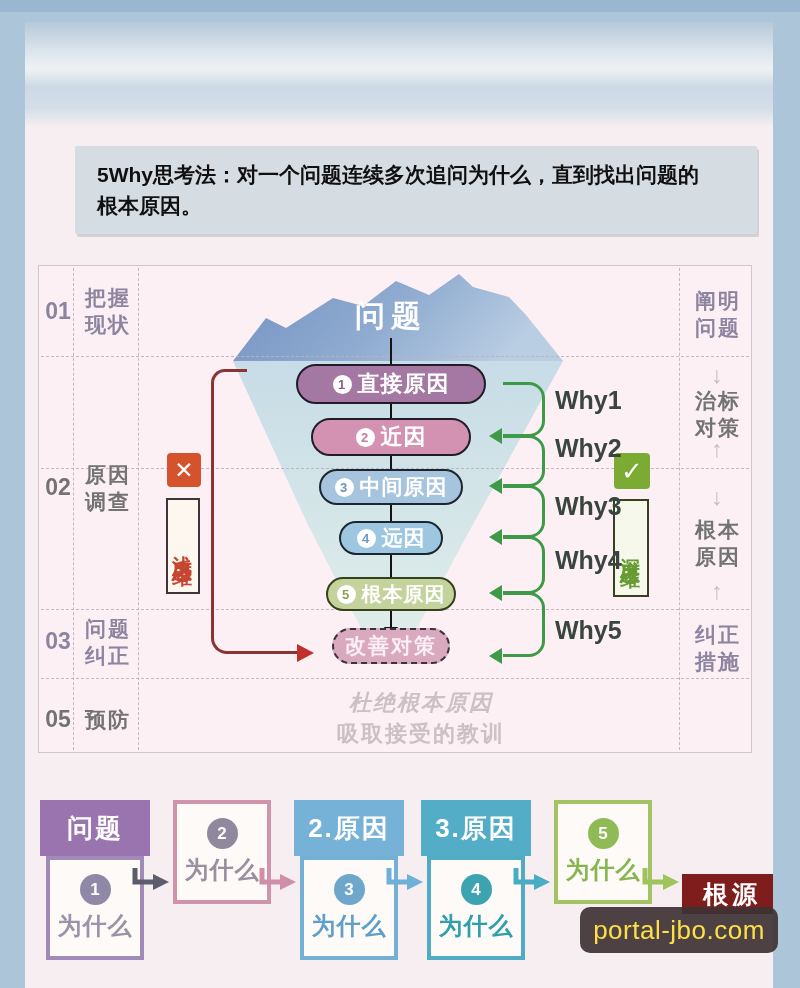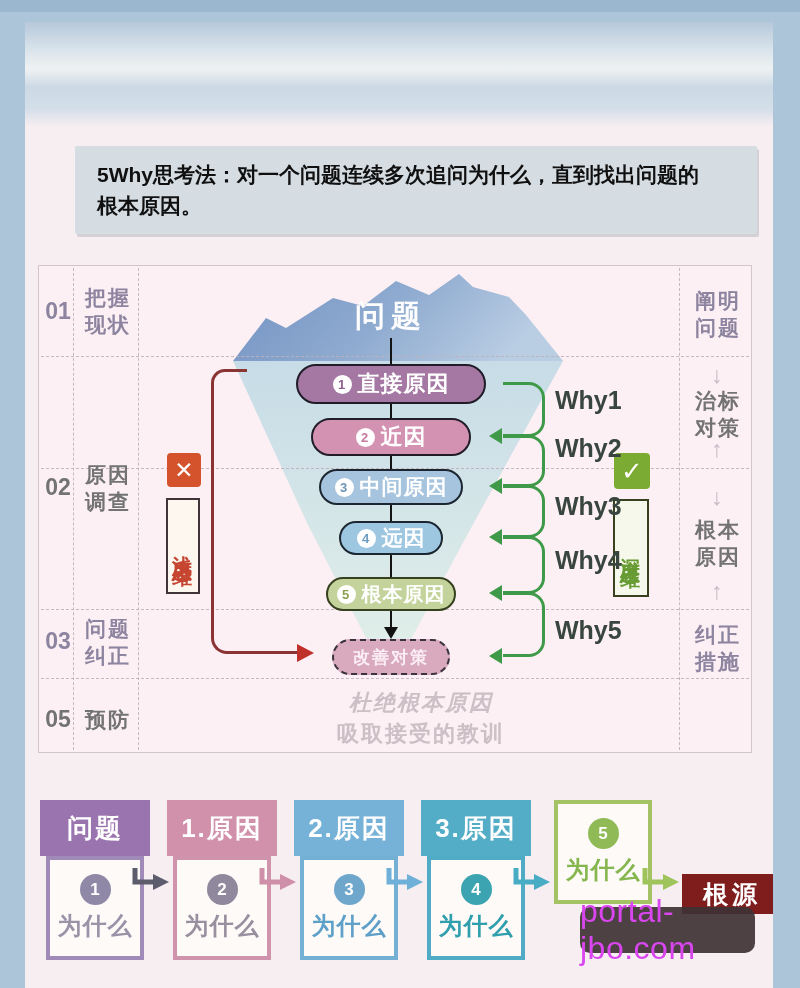--- a/index.html
+++ b/index.html
@@ -52,23 +52,23 @@
   .pnum {
     width:19px; height:19px; border-radius:50%; background:#fff; flex:0 0 auto;
     display:flex; align-items:center; justify-content:center; font-size:13px; font-weight:700;
   }
   .conn { position:absolute; left:351px; width:0; border-left:2.5px solid #141414; z-index:3; }
   .conn-head {
     position:absolute; left:345px; width:0; height:0; z-index:3;
     border-left:7px solid transparent; border-right:7px solid transparent; border-top:12px solid #111;
   }
   .solution-pill {
-    position:absolute; left:293px; top:373px; width:118px; height:36px; border-radius:999px;
+    position:absolute; left:293px; top:362px; width:118px; height:36px; border-radius:999px;
     background:#d9aabe; border:2.5px dashed #3a323e; display:flex; align-items:center; justify-content:center;
-    color:#fbeff5; font-size:17px; font-weight:700; letter-spacing:2px; z-index:4;
+    color:#fbeff5; font-size:21px; font-weight:700; letter-spacing:2px; z-index:4;
   }
   .x-icon {
     position:absolute; left:128px; top:187px; width:34px; height:34px; background:#d4532c; border-radius:4px;
     display:flex; align-items:center; justify-content:center; color:#fff; font-size:23px; font-weight:700; z-index:4;
   }
   .check-icon {
     position:absolute; left:575px; top:187px; width:36px; height:36px; background:#7cab33; border-radius:4px;
     display:flex; align-items:center; justify-content:center; color:#fff; font-size:26px; font-weight:700; z-index:4;
   }
   .vert-box {
@@ -101,24 +101,24 @@
   .fbody { margin:0 6px; height:104px; background:#fdfaf8; border-width:4px; border-style:solid;
     display:flex; flex-direction:column; align-items:center; justify-content:center; gap:5px; }
   .fnum { width:31px; height:31px; border-radius:50%; color:#fff; display:flex;
     align-items:center; justify-content:center; font-size:17px; font-weight:700; }
   .fwhy { font-size:24px; font-weight:700; letter-spacing:1px; }
   .farrow { position:absolute; top:66px; z-index:2; }
   .result-box { position:absolute; left:657px; top:74px; width:100px; height:40px; background:#7f1d1d;
     color:#fff; display:flex; align-items:center; justify-content:center;
     font-size:25px; font-weight:700; letter-spacing:4px; }
   .watermark {
-    position:absolute; left:580px; top:907px; width:175px; height:46px;
+    position:absolute; left:580px; top:907px; width:198px; height:46px;
     background:rgba(62,50,52,.92); border-radius:10px; z-index:10;
     display:flex; align-items:center; justify-content:center;
-    color:#d946ef; font-size:32px; letter-spacing:.5px;
+    color:#fde047; font-size:26px; letter-spacing:.5px;
   }
 </style>
 </head>
 <body>
 
 <div class="top-strip"></div>
 
 <div class="card">
   <div class="card-top"></div>
   <div class="subtitle-box">5Why思考法：对一个问题连续多次追问为什么，直到找出问题的根本原因。</div>
@@ -231,21 +231,20 @@
         <div class="fnum" style="background:#8f88a6;">1</div>
         <div class="fwhy" style="color:#9a93a8;">为什么</div>
       </div>
     </div>
     <svg class="farrow" style="left:104px;" width="46" height="36" viewBox="0 0 46 36">
         <path d="M6,2 V16 H24" fill="none" stroke="#5c5c6c" stroke-width="5"></path>
         <polygon points="24,8 40,16 24,24" fill="#5c5c6c"></polygon>
       </svg>
 
     <div class="fcard" style="left:142px;">
-      <div class="fhead" style="background:#d191ab;">1.原因</div>
       <div class="fbody" style="border-color:#cf93ac;">
         <div class="fnum" style="background:#90889c;">2</div>
         <div class="fwhy" style="color:#98909e;">为什么</div>
       </div>
     </div>
     <svg class="farrow" style="left:231px;" width="46" height="36" viewBox="0 0 46 36">
         <path d="M6,2 V16 H24" fill="none" stroke="#d08fa8" stroke-width="5"></path>
         <polygon points="24,8 40,16 24,24" fill="#d08fa8"></polygon>
       </svg>
 

